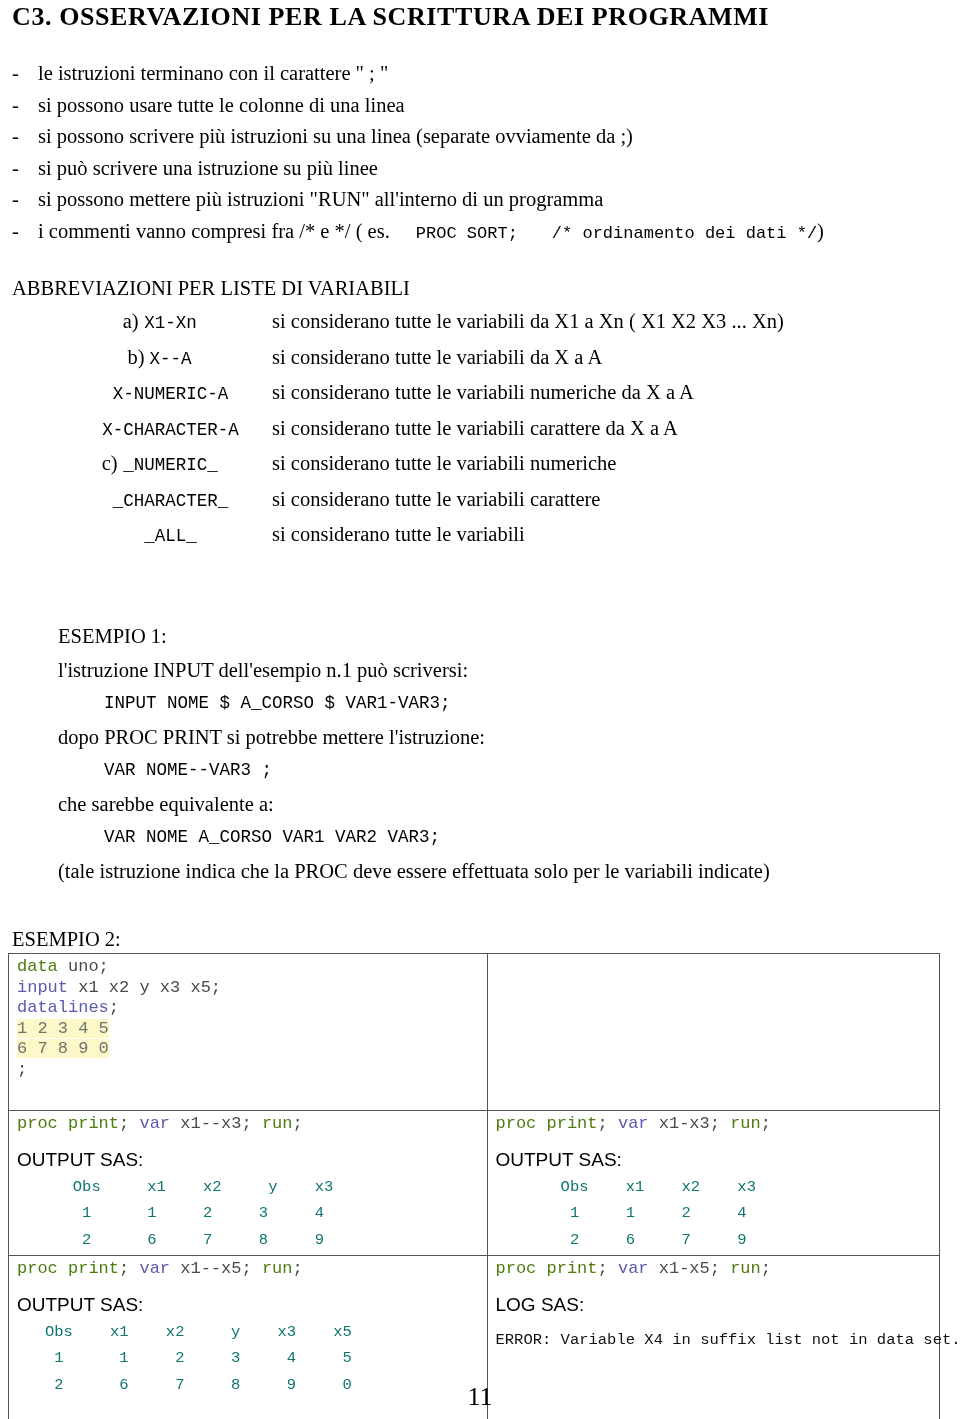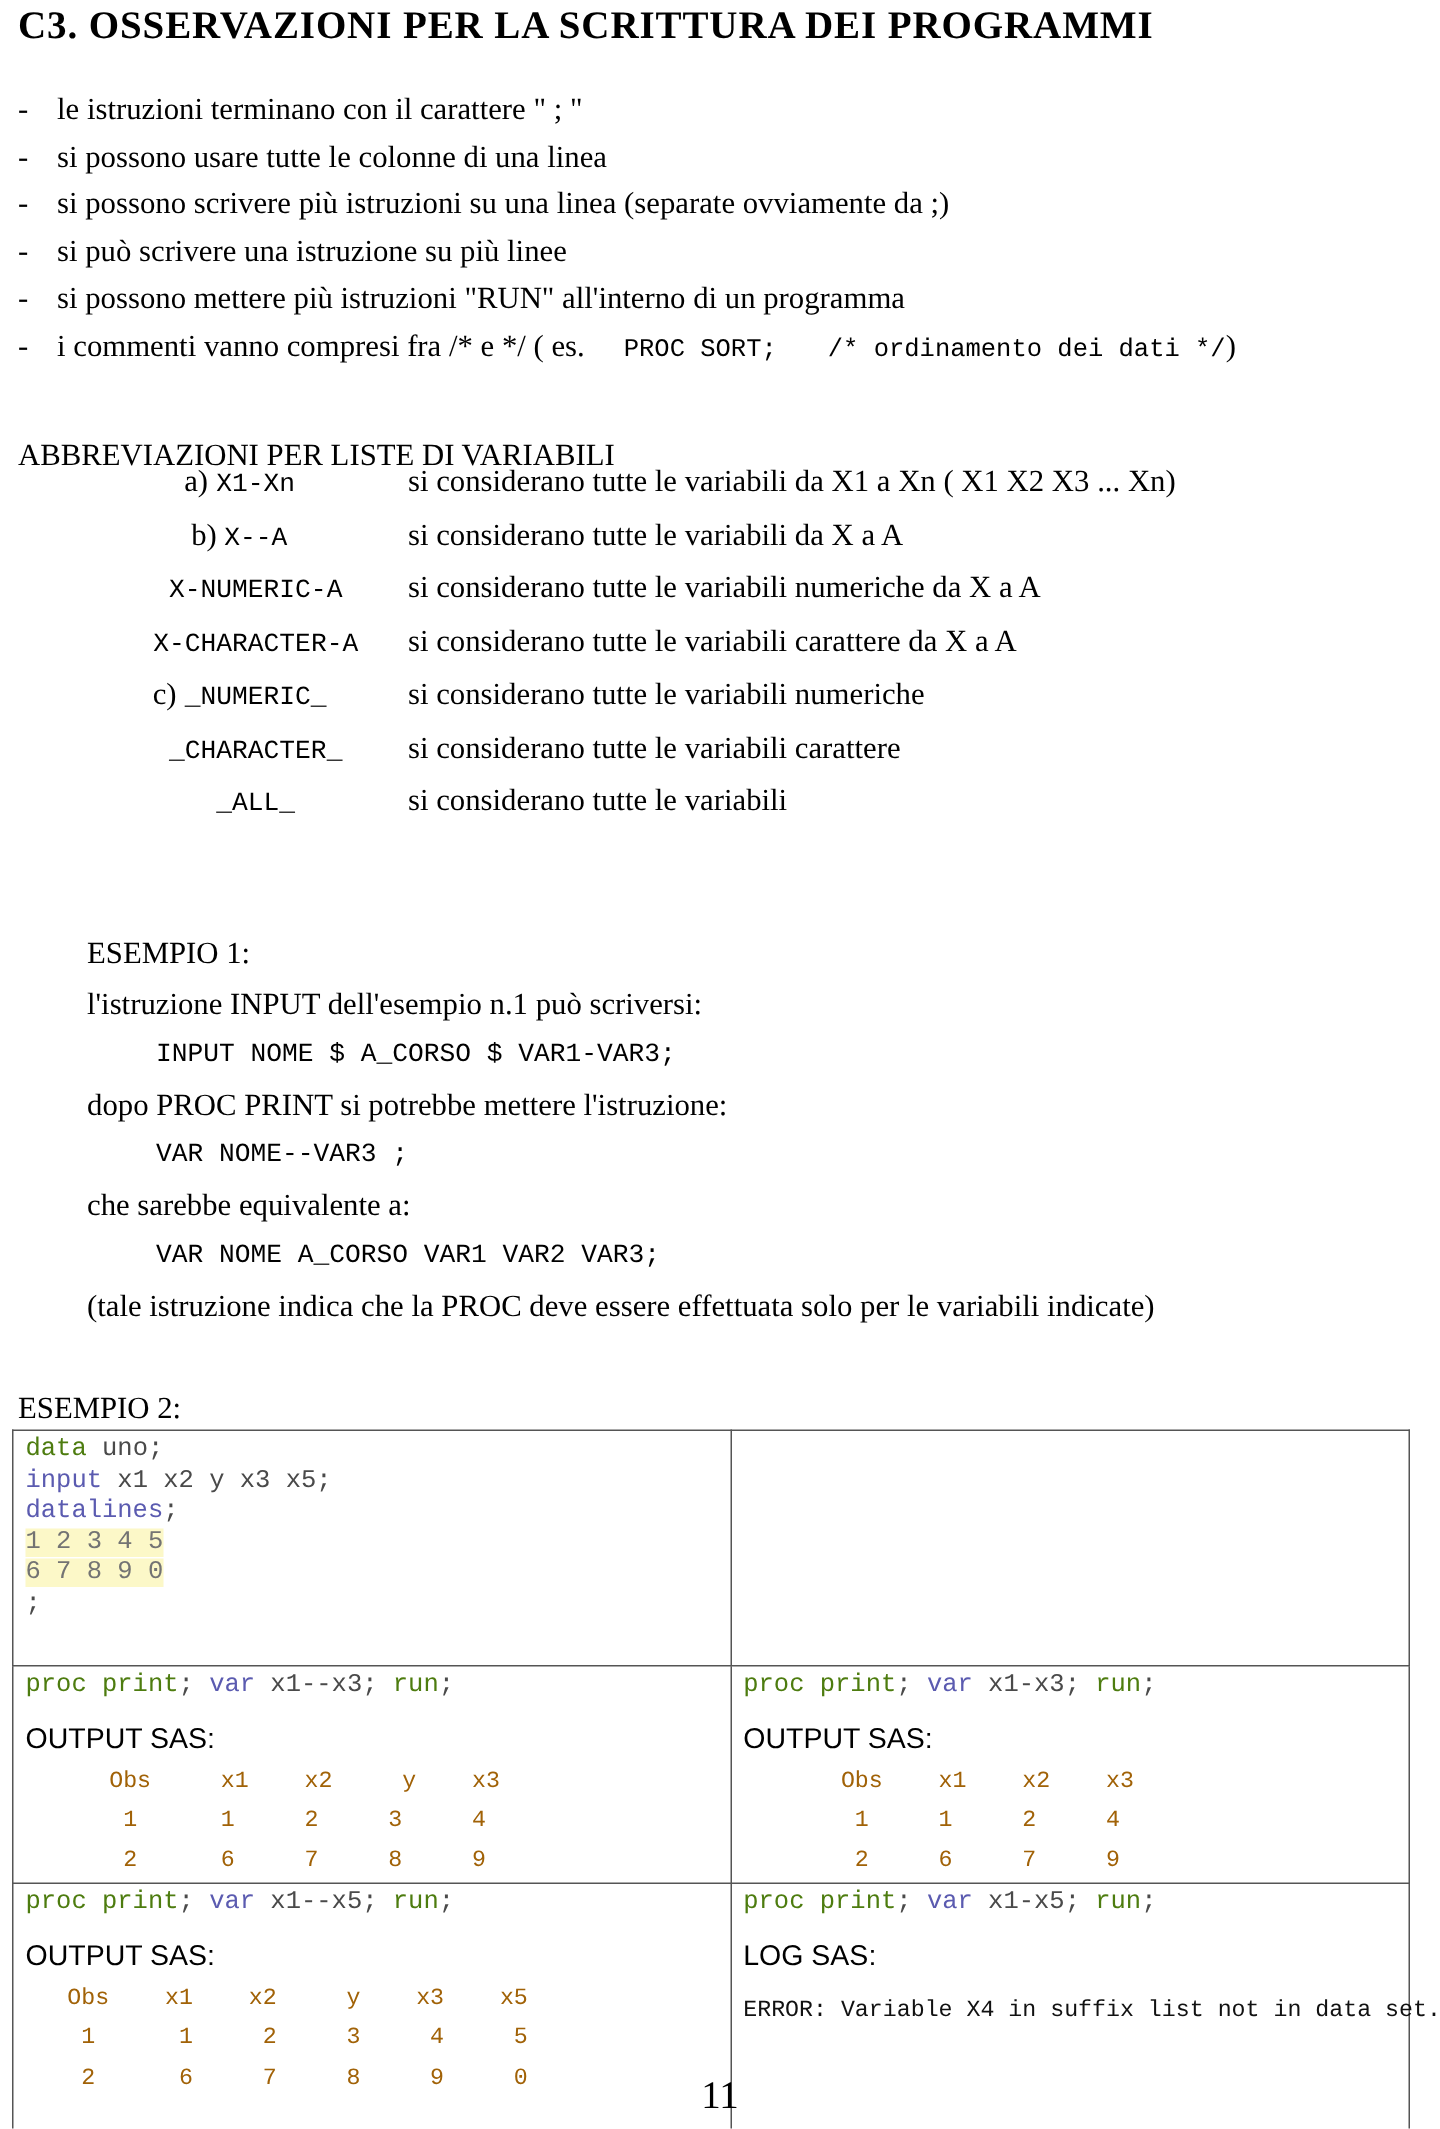--- a/index.html
+++ b/index.html
@@ -60,21 +60,20 @@
   .mono-sp { display:inline-block; width: 26px; }
   .mono-sp2 { display:inline-block; width: 34px; }
 
   
   .abbr-heading {
     position: absolute;
     left: 12px;
     top: 277px;
     font-size: 20.5px;
     white-space: nowrap;
-    margin-top: 16px;
   }
   .abbr-table {
     position: absolute;
     left: 12px;
     top: 310px;
     border-collapse: collapse;
   }
   .abbr-table td {
     padding: 0;
     vertical-align: baseline;
@@ -163,21 +162,21 @@
     font-family: "Liberation Sans", "DejaVu Sans", sans-serif;
     font-size: 19px;
     margin: 14px 0 0 0;
   }
   pre.out {
     margin: 6px 0 0 0;
     font-family: "Liberation Mono", "DejaVu Sans Mono", monospace;
     font-size: 15.5px;
     line-height: 20.5px;
     white-space: pre;
-    color: #a16207;
+    color: #0f766e;
   }
   pre.log {
     margin: 14px 0 0 0;
     font-family: "Liberation Mono", "DejaVu Sans Mono", monospace;
     font-size: 15.5px;
     line-height: 20.5px;
     white-space: pre;
     color: #111;
   }
   .cell-pad-a { height: 148px; }

